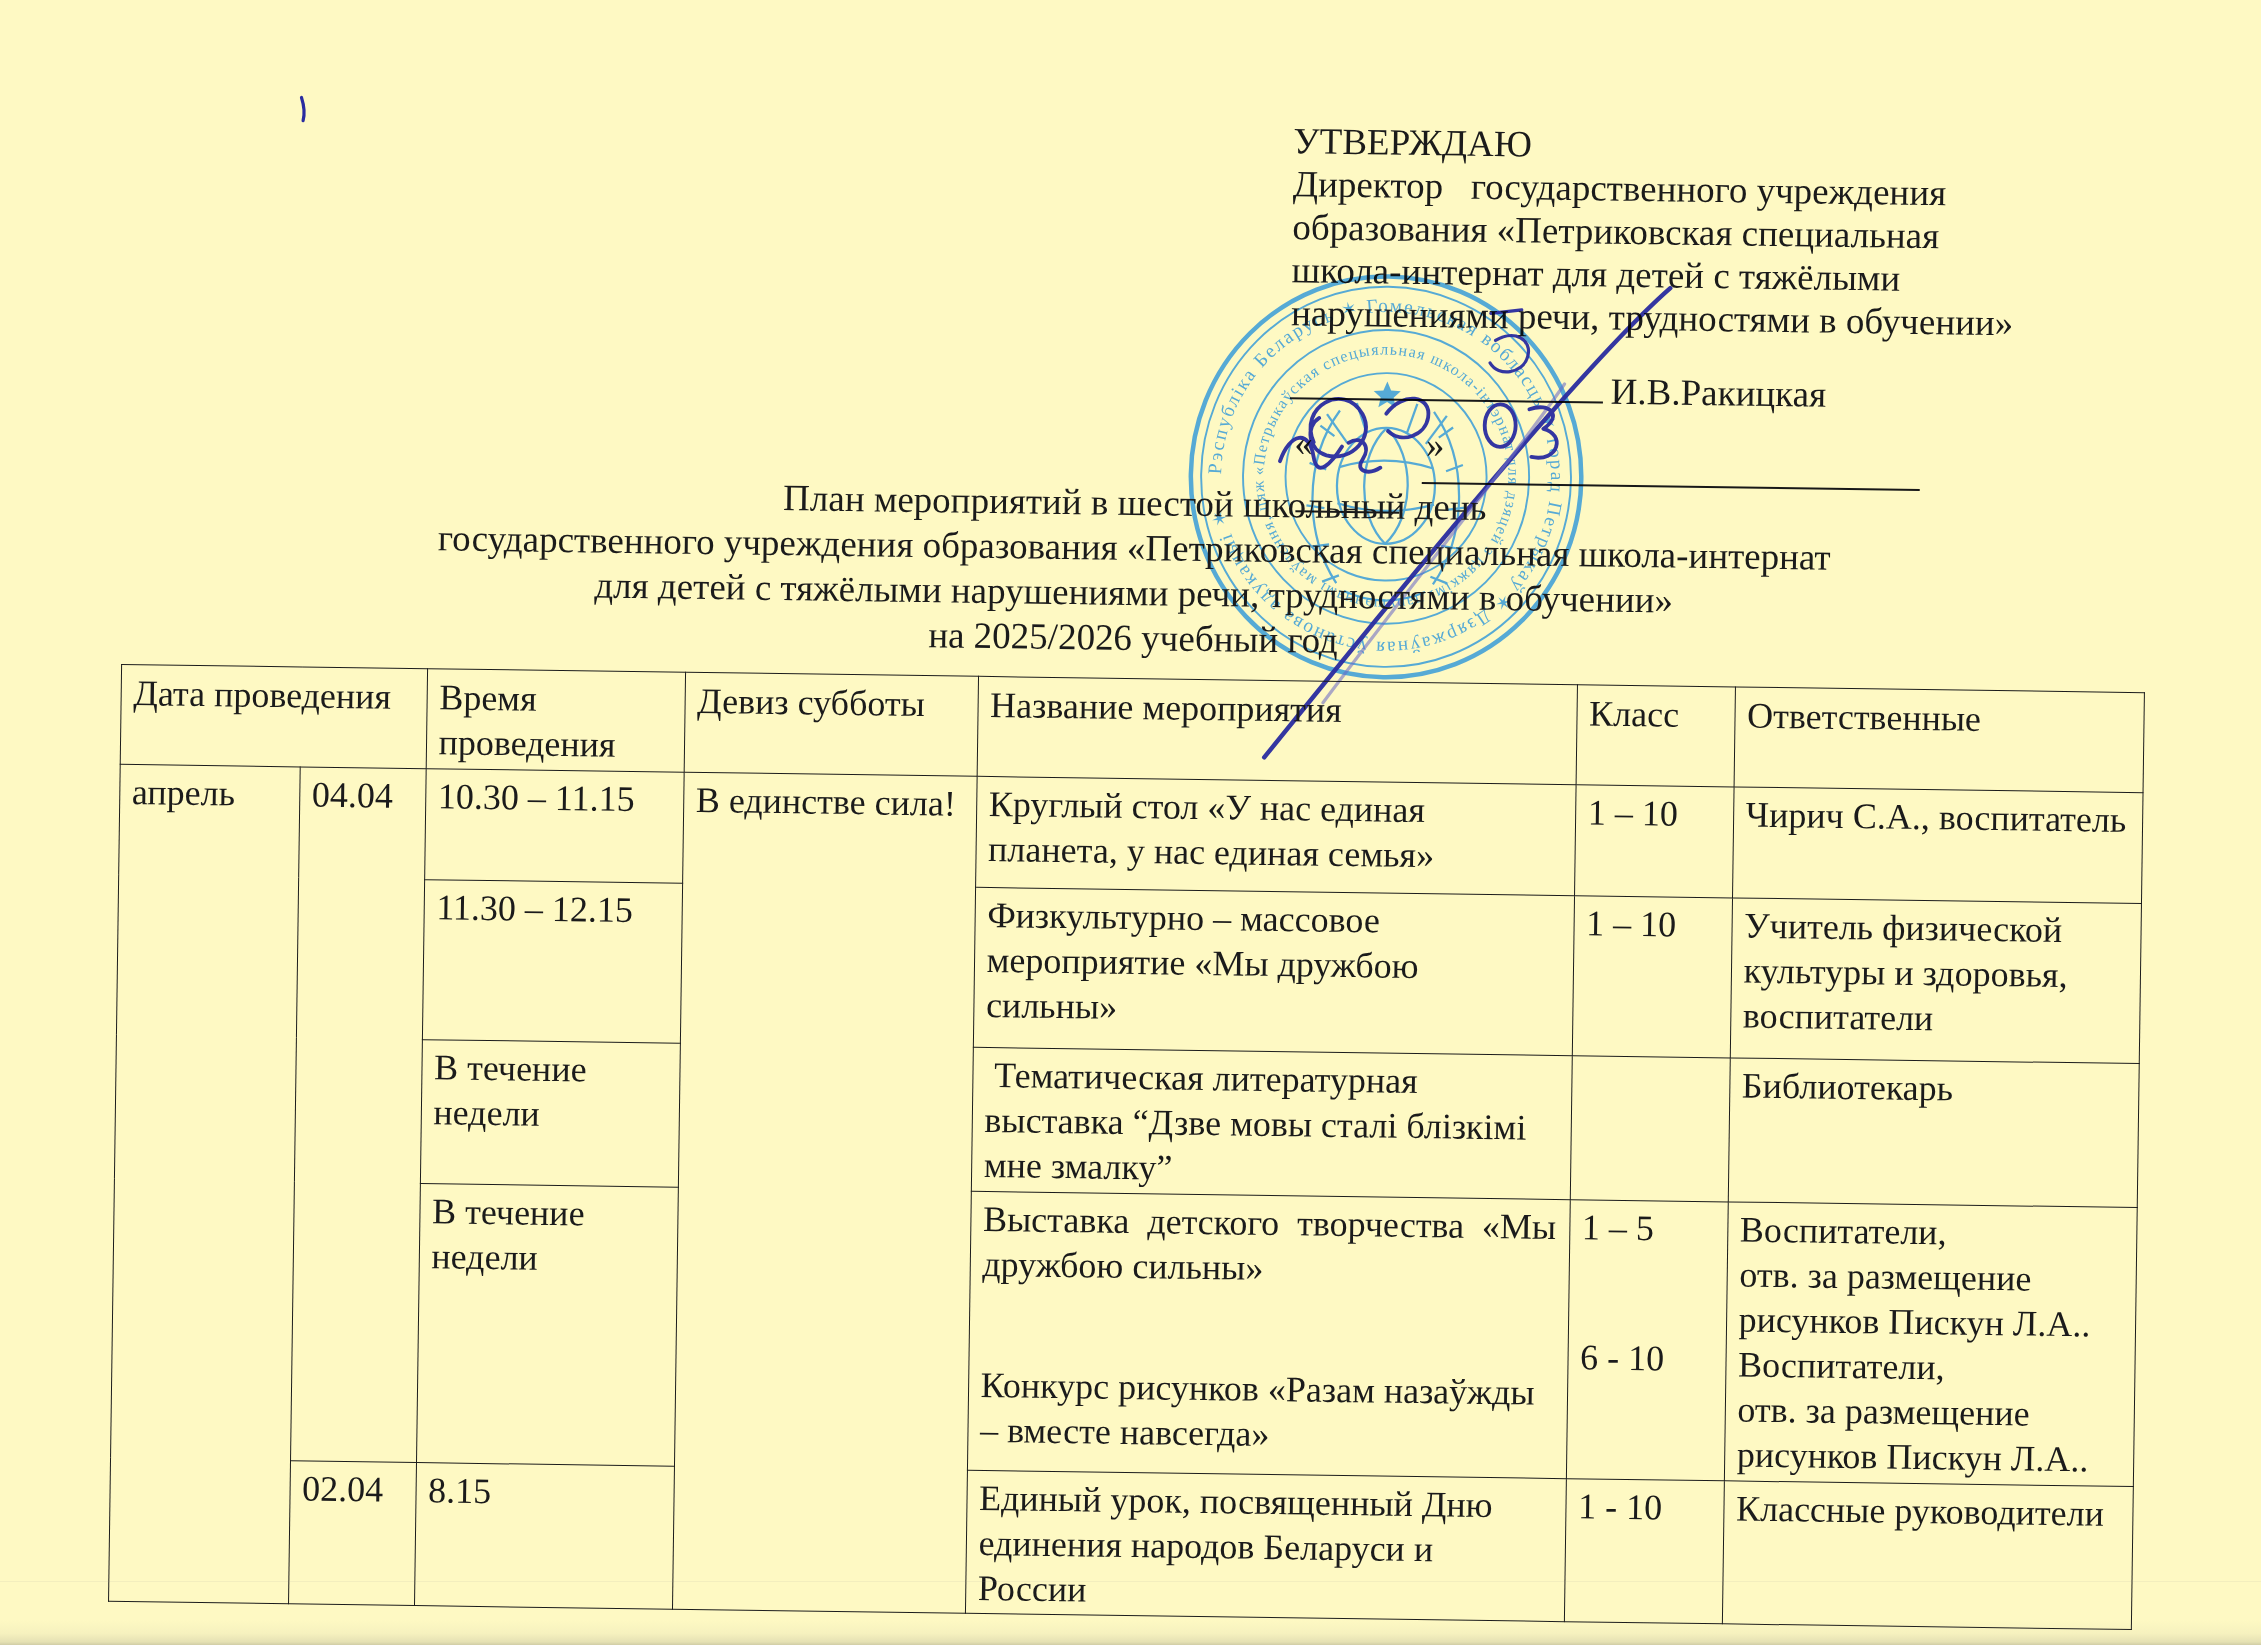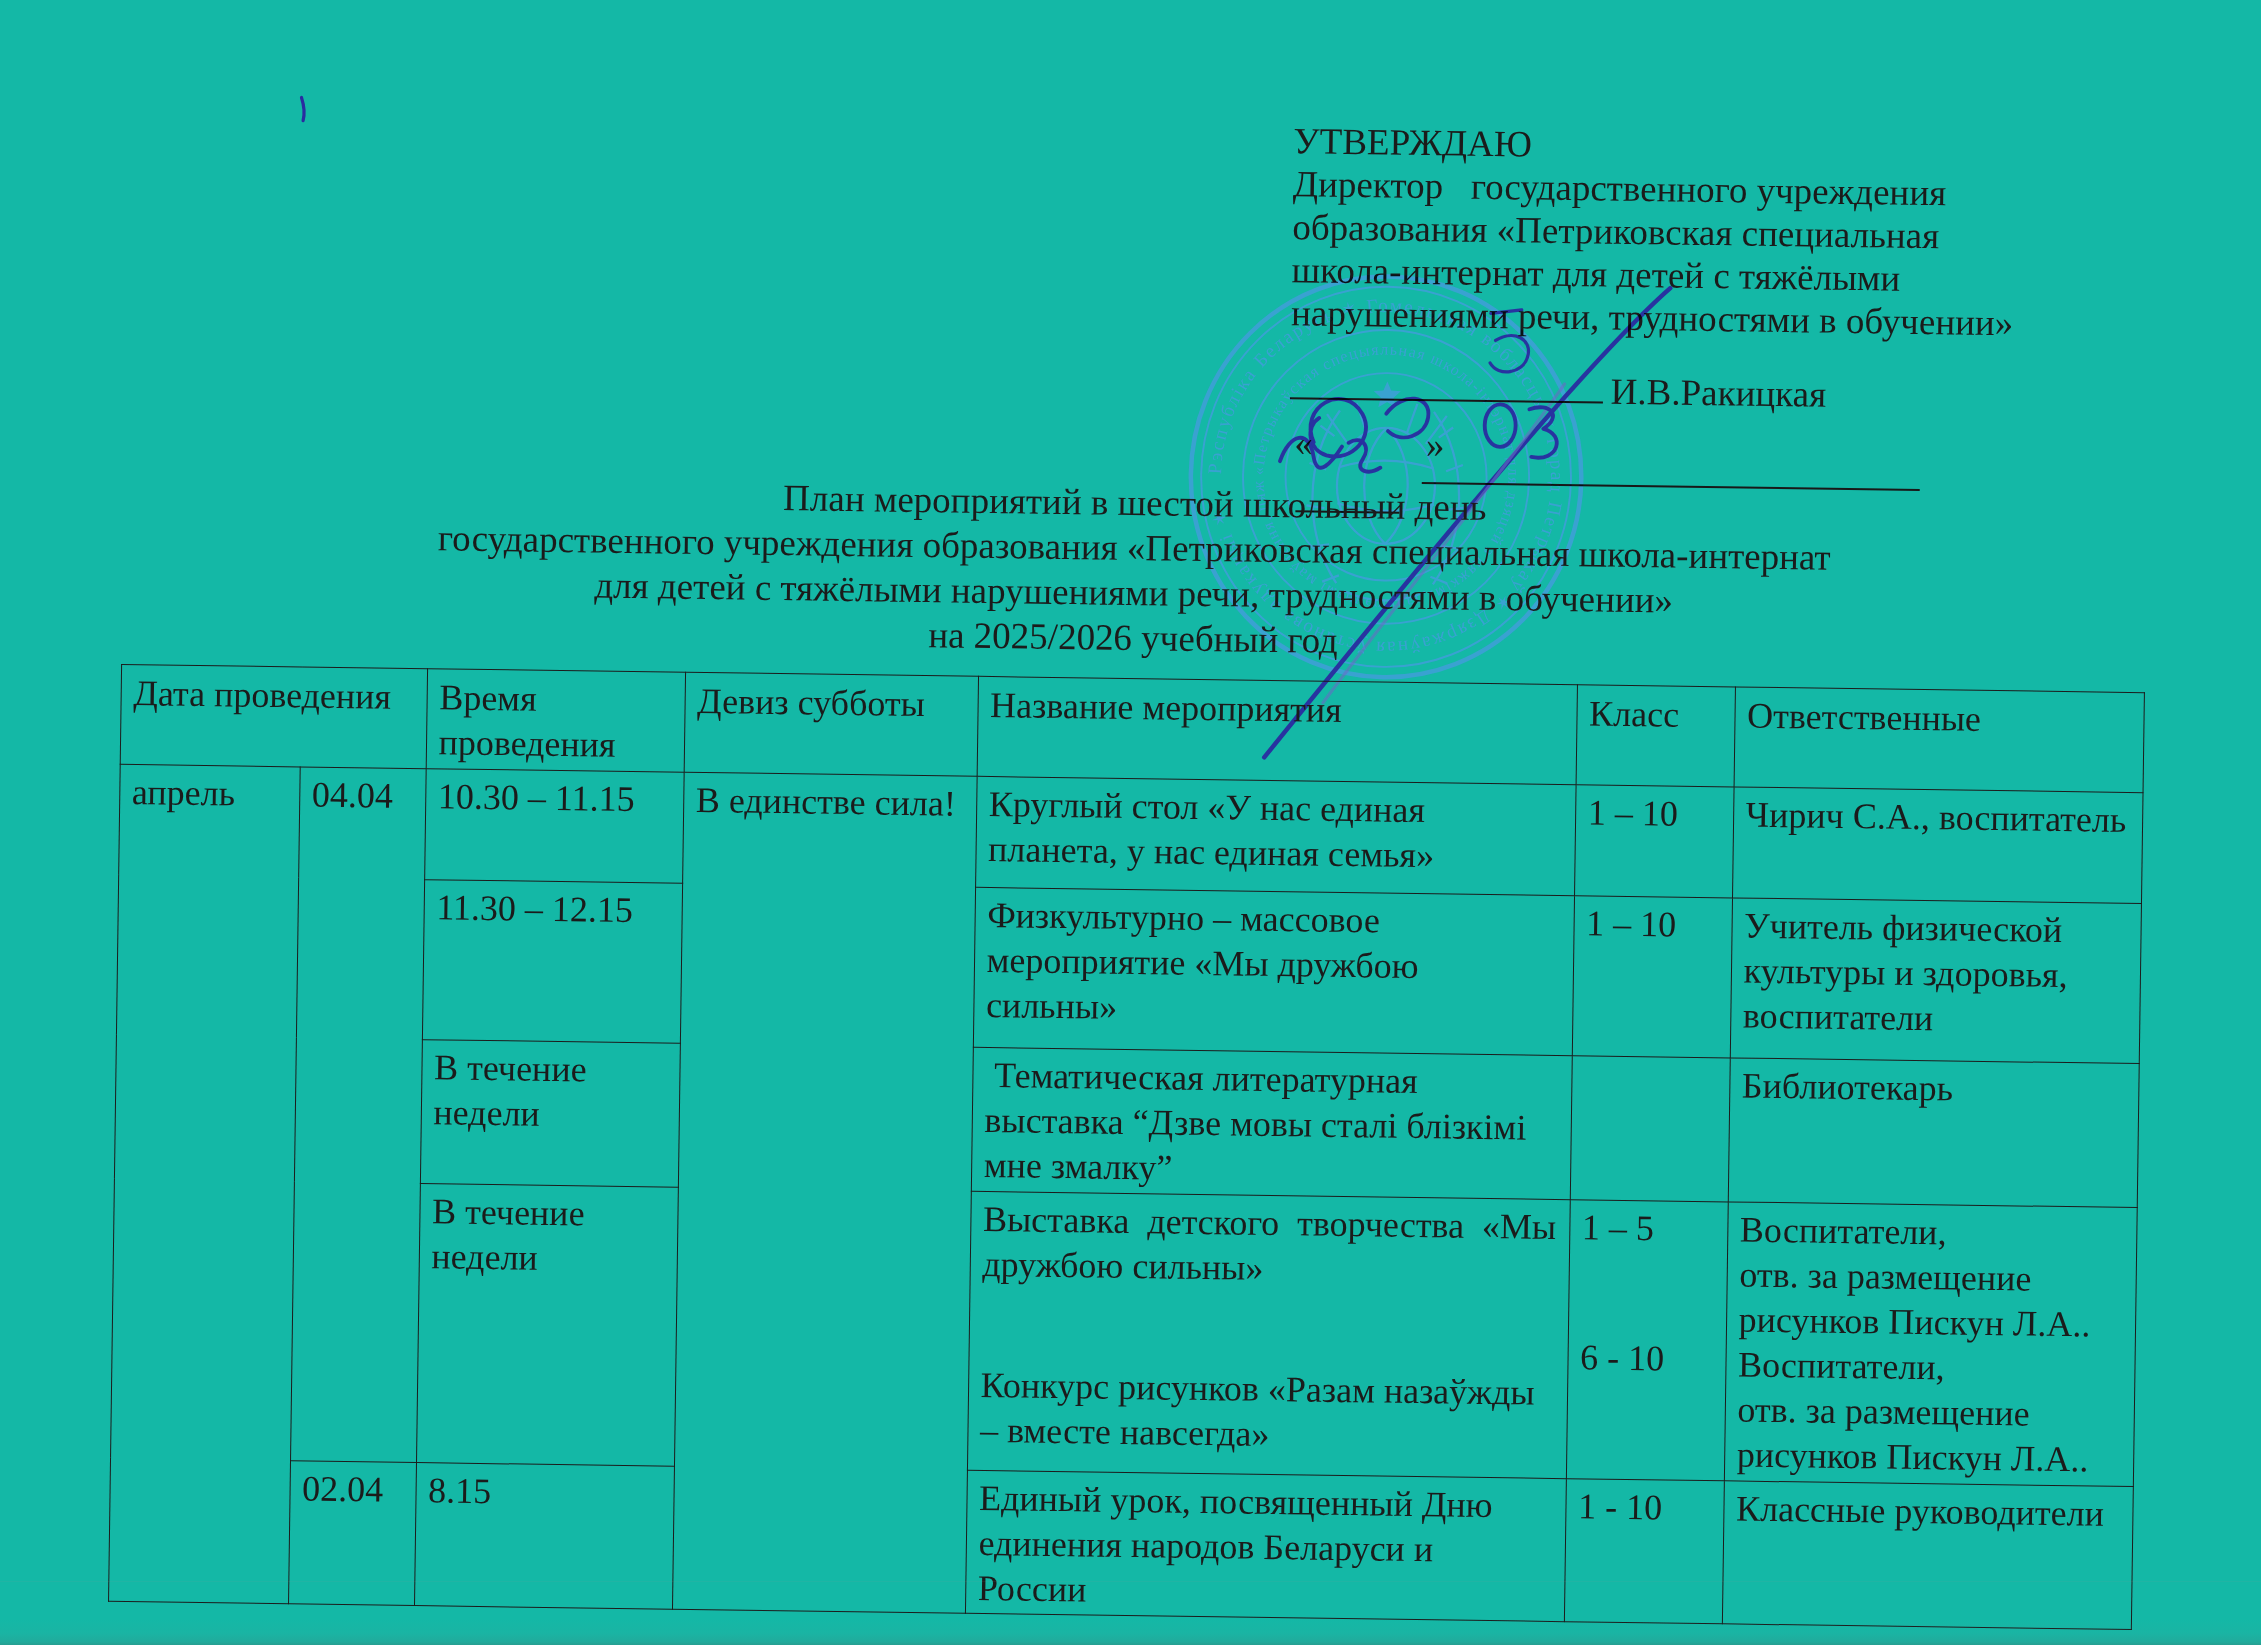--- a/index.html
+++ b/index.html
@@ -1,17 +1,17 @@
 <!DOCTYPE html>
 <html style="font-size:10.3px"><head>
 <meta charset="utf-8">
 <style>
   html,body{margin:0;padding:0;background:#e8e8e8;}
   .page{
-    position:relative;width:2261px;height:1645px;background:#14b8a6;overflow:hidden;
+    position:relative;width:2261px;height:1645px;background:#fef9c3;overflow:hidden;
     font-family:"Liberation Serif","DejaVu Serif",serif;color:#1b1b1b;
   }
   .rot{position:absolute;left:0;top:0;width:2261px;height:1645px;
     transform:rotate(0.8deg);transform-origin:1131px 823px;}
   
   .approval{position:absolute;left:1284px;top:117px;width:902px;font-size:37px;line-height:43px;}
   .approval div{white-space:pre-wrap;}
   .sig-row{position:absolute;left:1284px;top:358px;font-size:37px;}
   .sig-line{display:inline-block;width:313px;height:37px;border-bottom:2.6px solid #181818;vertical-align:baseline;}
   .sig-name{margin-left:7.7px;}

